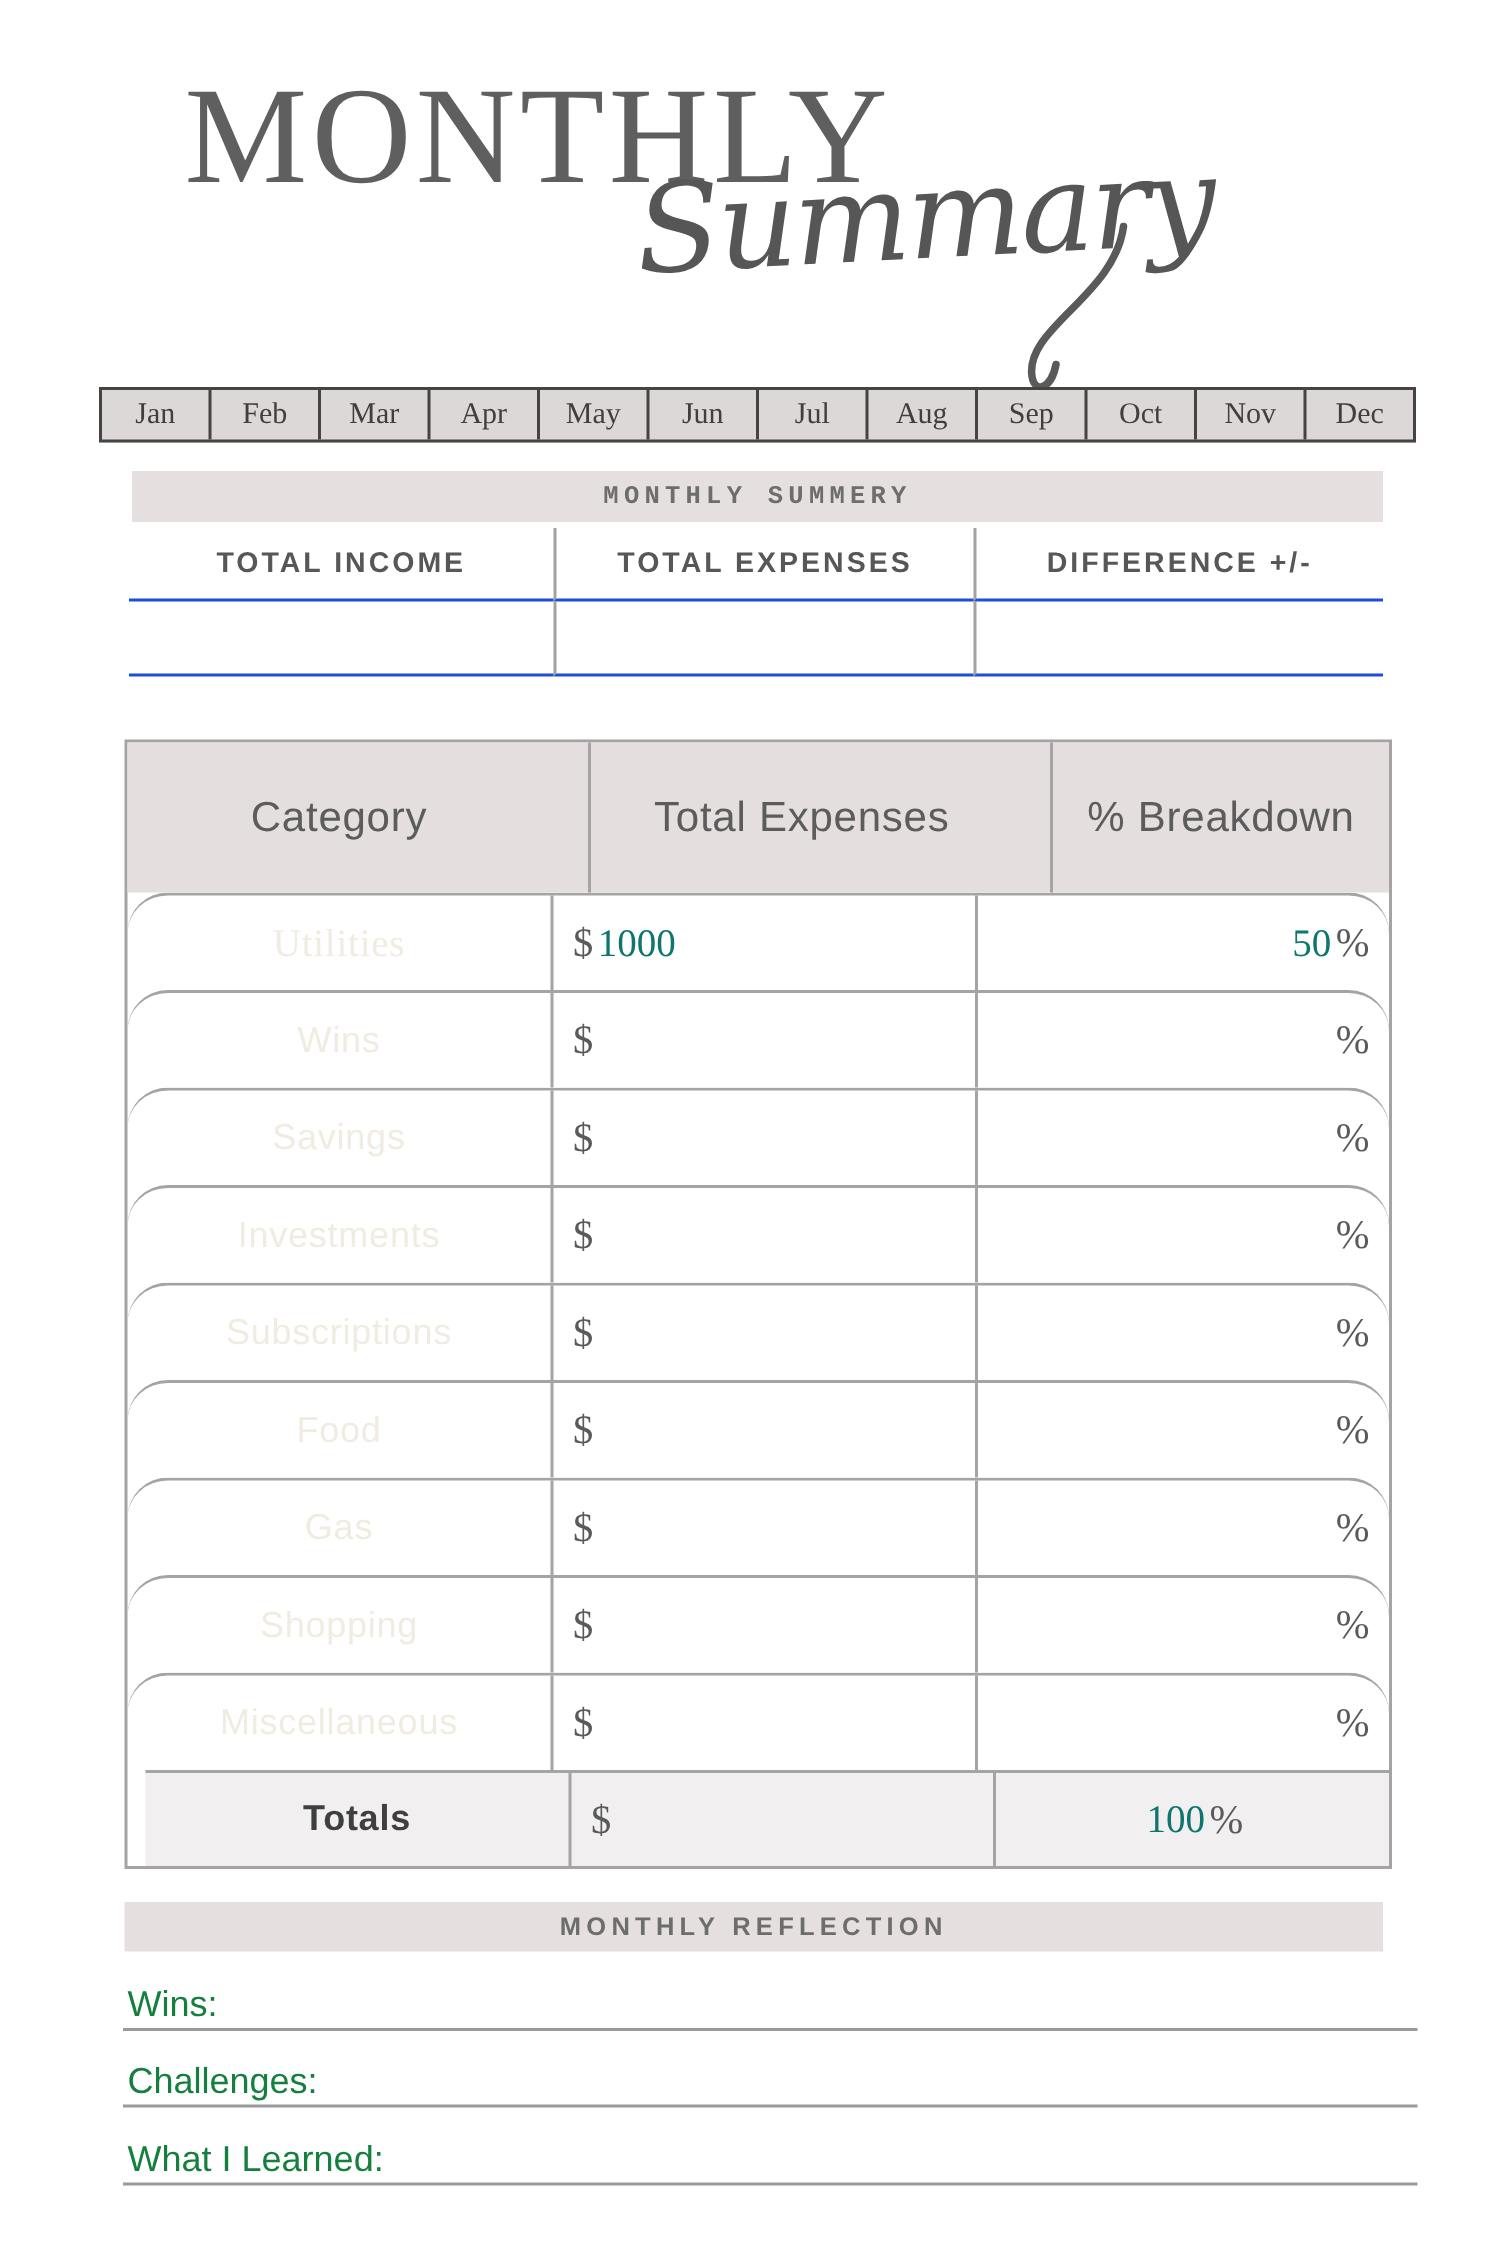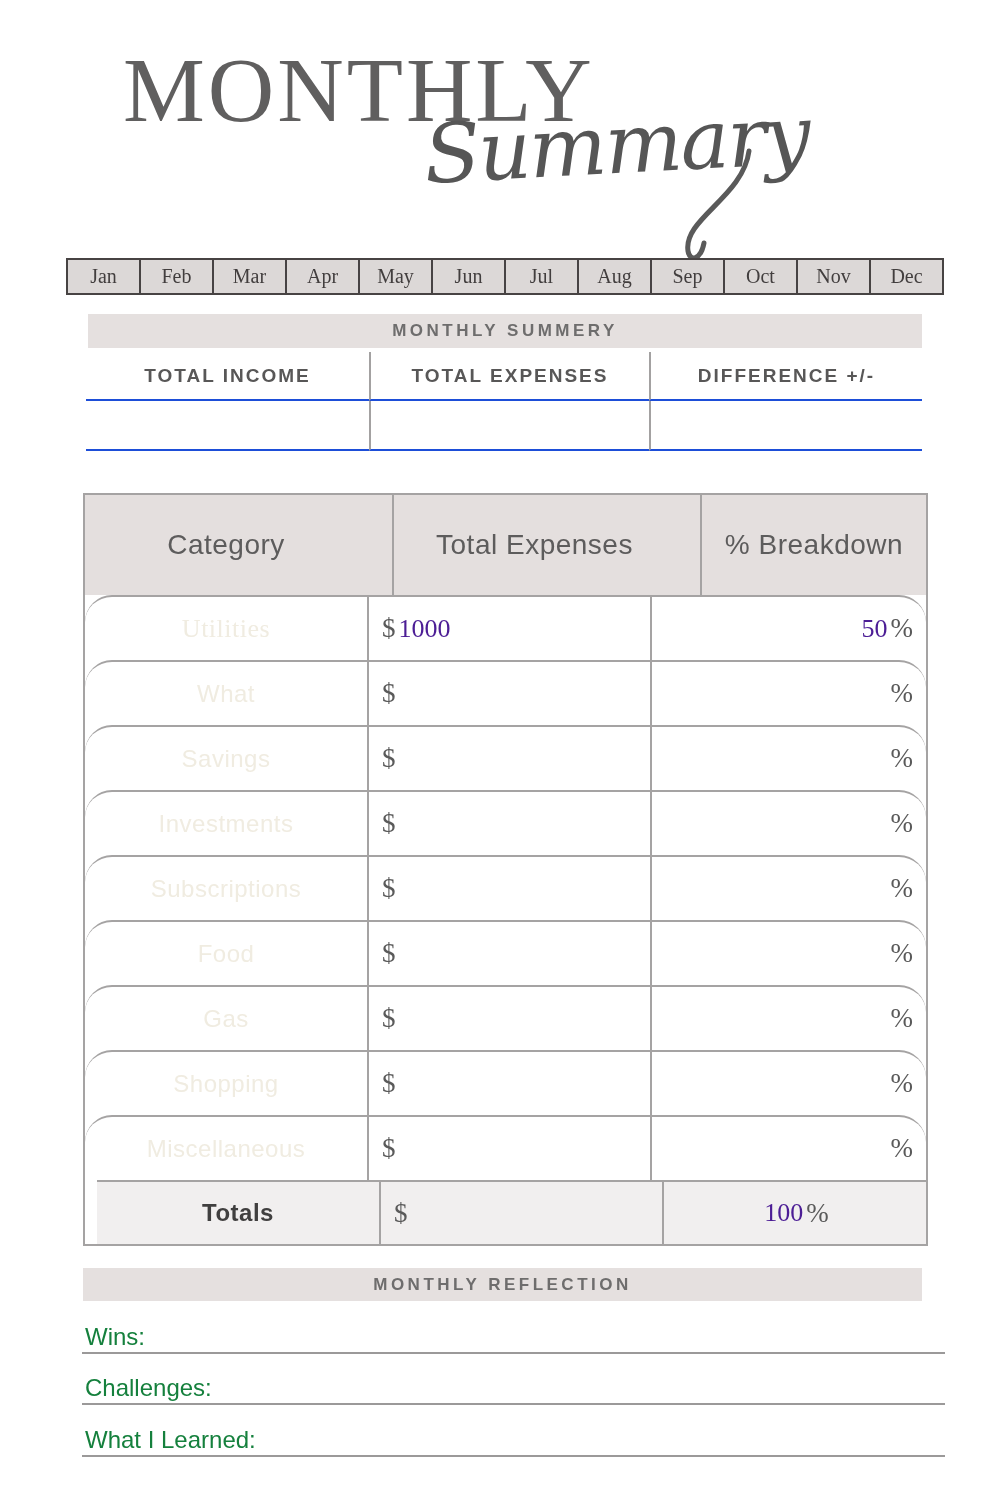--- a/index.html
+++ b/index.html
@@ -18,21 +18,21 @@
   .months{position:absolute;left:66px;top:258px;width:878px;height:37px;display:flex;
           border:2px solid #474343;background:#dcd8d7;box-sizing:border-box;}
   .month{flex:1;display:flex;align-items:center;justify-content:center;
          font-family:"Liberation Serif",serif;font-size:20px;color:#423e3e;
          border-left:2px solid #474343;cursor:pointer;}
   .month:first-child{border-left:none;}
 
   
   .bar{position:absolute;background:#e5e0df;display:flex;align-items:center;justify-content:center;
        font-size:17px;font-weight:bold;letter-spacing:3.5px;color:#6e6d6d;}
-  .summary-bar{left:88px;top:314px;width:834px;height:34px;}
+  .summary-bar{left:88px;top:314px;width:834px;height:34px;font-family:Liberation Mono, monospace;}
   .reflection-bar{left:83px;top:1268px;width:839px;height:33px;}
 
   
   .summary-grid{position:absolute;left:86px;top:352px;width:836px;display:grid;
                 grid-template-columns:283px 280px 1fr;}
   .sg-cell{box-sizing:border-box;border-bottom:2px solid #1d4ed8;}
   .sg-h{height:49px;display:flex;align-items:center;justify-content:center;
         font-size:19px;font-weight:600;letter-spacing:2px;color:#585757;}
   .sg-v{height:50px;}
   .sg-cell.c2,.sg-cell.c3{border-left:2px solid #a3a1a1;}
@@ -46,21 +46,21 @@
   .erow.totals{height:62px;background:#f1efef;margin-left:12px;}
   .ecell{display:flex;align-items:center;box-sizing:border-box;}
   .ecell.c2,.ecell.c3{border-left:2px solid #a5a3a3;}
   .hcell{justify-content:center;font-size:28px;color:#5d5c5c;letter-spacing:0.5px;}
   .cat{justify-content:center;font-size:24px;color:#f0ece1;letter-spacing:0.5px;}
   .cat.serif-cat{font-family:"Liberation Serif",serif;font-size:26px;}
   .amt{padding-left:13px;}
   .pct{justify-content:flex-end;padding-right:13px;}
   .pct.center{justify-content:center;padding-right:0;}
   .sym{font-family:"Liberation Serif",serif;font-size:27px;color:#5a5a5a;}
-  .val{font-family:"Liberation Serif",serif;font-size:26px;color:#4c1d95;margin:0 3px;}
+  .val{font-family:"Liberation Serif",serif;font-size:26px;color:#0f766e;margin:0 3px;}
   .totals-label{justify-content:center;font-size:24px;font-weight:bold;color:#403f3f;letter-spacing:0.5px;}
 
   
   .rfield{position:absolute;left:82px;width:863px;height:30px;border-bottom:2px solid #9b9999;}
   .rlabel{font-size:24px;line-height:30px;color:#15803d;padding-left:3px;}
   .rf-0{top:1322px;} .rf-1{top:1373px;} .rf-2{top:1425px;}
 </style>
 </head>
 <body>
 
@@ -111,21 +111,21 @@
         <span class="sym">$</span>
         <span class="val">1000</span>
       </div>
       <div class="ecell pct c3">
         <span class="val">50</span>
         <span class="sym">%</span>
       </div>
     </div>
 
     <div class="erow data">
-      <div class="ecell cat c1">What</div>
+      <div class="ecell cat c1">Wins</div>
       <div class="ecell amt c2">
         <span class="sym">$</span>
         <span class="val"></span>
       </div>
       <div class="ecell pct c3">
         <span class="val"></span>
         <span class="sym">%</span>
       </div>
     </div>
 

